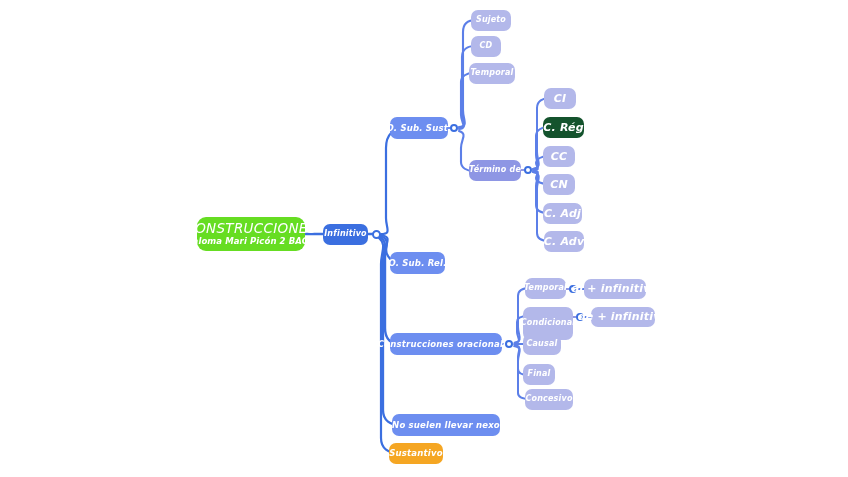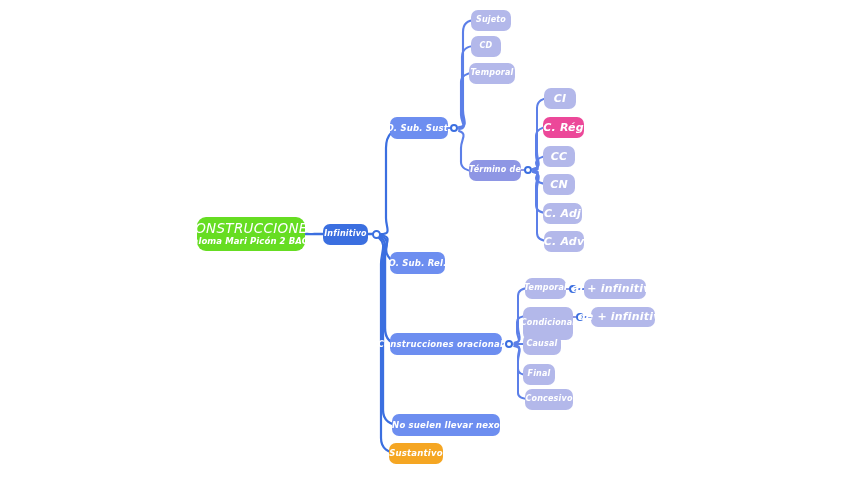--- a/index.html
+++ b/index.html
@@ -176,21 +176,21 @@
   </div>
 
   <div class="node lvl2" style="left:469px; top:160px; width:52px; height:21px; background:#8e96e4;">
     <span>Término de</span>
   </div>
   <div class="hub small" style="left:524px; top:166px;"></div>
 
   <div class="node lvl3" style="left:544px; top:88px; width:32px; height:21px; background:#b3b8ea;">
     <span>CI</span>
   </div>
-  <div class="node lvl3" style="left:543px; top:117px; width:41px; height:21px; background:#ec4899;">
+  <div class="node lvl3" style="left:543px; top:117px; width:41px; height:21px; background:#14532d;">
     <span>C. Rég</span>
   </div>
   <div class="node lvl3" style="left:543px; top:146px; width:32px; height:21px; background:#b3b8ea;">
     <span>CC</span>
   </div>
   <div class="node lvl3" style="left:543px; top:174px; width:32px; height:21px; background:#b3b8ea;">
     <span>CN</span>
   </div>
   <div class="node lvl3" style="left:543px; top:203px; width:39px; height:21px; background:#b3b8ea;">
     <span>C. Adj</span>

